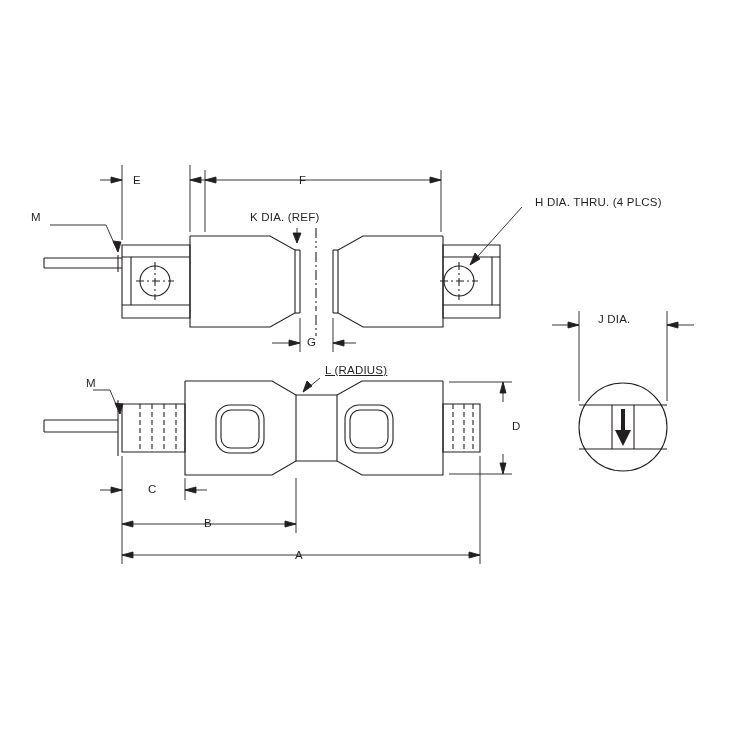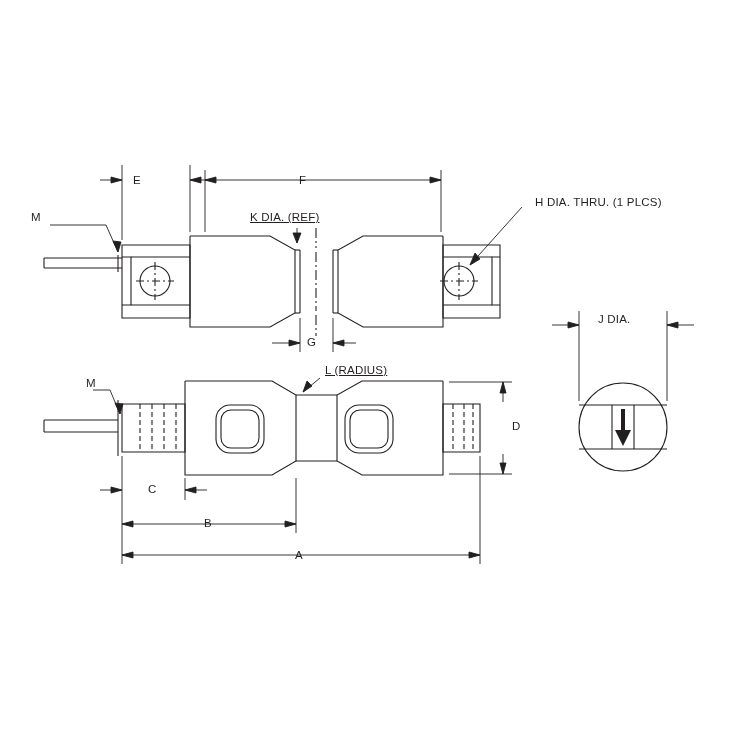--- a/index.html
+++ b/index.html
@@ -220,22 +220,22 @@
         <path d="M579 325 L568 322 L568 328 Z" fill="#231f20"></path>
         <path d="M667 325 L678 322 L678 328 Z" fill="#231f20"></path>
       </g>
 
     </g>
   </svg>
 
   <div class="lbl" style="left:133px; top:174px;">E</div>
   <div class="lbl" style="left:299px; top:174px;">F</div>
   <div class="lbl" style="left:31px; top:211px;">M</div>
-  <div class="lbl" style="left:250px; top:211px;text-decoration:underline;">K DIA. (REF)</div>
-  <div class="lbl" style="left:535px; top:196px;">H   DIA. THRU. (1 PLCS)</div>
+  <div class="lbl" style="left:250px; top:211px;">K DIA. (REF)</div>
+  <div class="lbl" style="left:535px; top:196px;">H   DIA. THRU. (4 PLCS)</div>
   <div class="lbl" style="left:307px; top:336px;">G</div>
   <div class="lbl" style="left:86px; top:377px;">M</div>
   <div class="lbl" style="left:325px; top:364px;text-decoration:underline;">L (RADIUS)</div>
   <div class="lbl" style="left:598px; top:313px;">J DIA.</div>
   <div class="lbl" style="left:512px; top:420px;">D</div>
   <div class="lbl" style="left:148px; top:483px;">C</div>
   <div class="lbl" style="left:204px; top:517px;">B</div>
   <div class="lbl" style="left:295px; top:549px;">A</div>
 
 </div>

